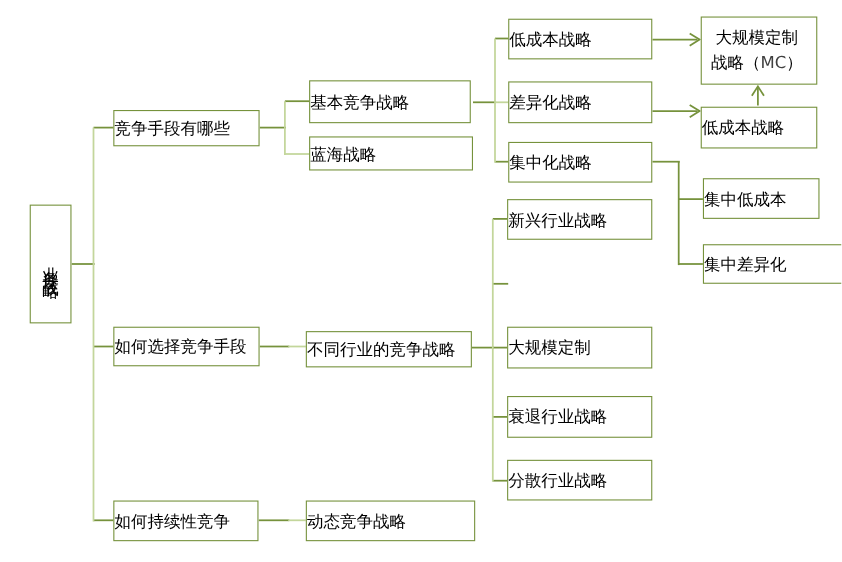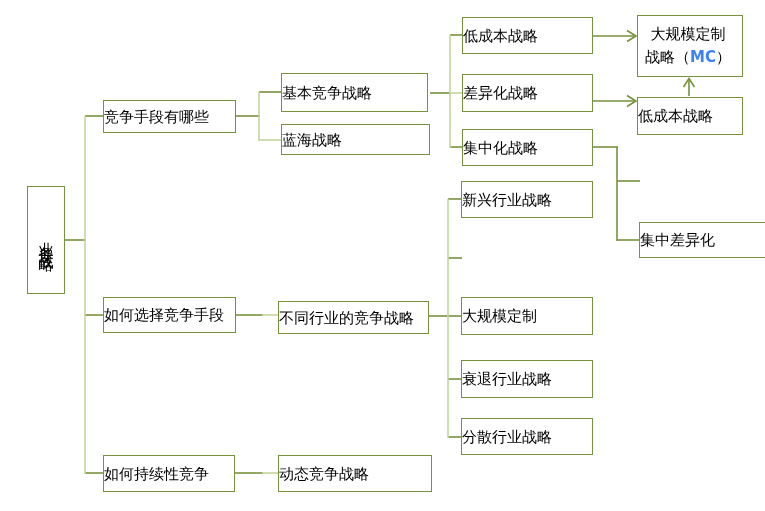--- a/index.html
+++ b/index.html
@@ -32,21 +32,21 @@
     writing-mode:vertical-rl;
     letter-spacing:4px;
     text-align:center;
   }
   .node.twolines{
     flex-direction:column;
     align-items:center;
     justify-content:center;
     line-height:1.55;
   }
-  .mc-accent{color:#3b82f6;font-weight:bold;}
+  .mc-accent{color:#404040;}
 </style>
 </head>
 <body>
 
 <div id="canvas">
 
   <svg id="wires" width="765" height="511" viewBox="0 0 765 511">
     <g stroke="#76923C" stroke-width="1.6" fill="none">
 
       <line x1="65" y1="240" x2="86" y2="240"></line>
@@ -149,17 +149,20 @@
     <span>分散行业战略</span>
   </div>
 
   <div class="node twolines" style="left:637px;top:15px;width:106px;height:62px">
     <span>大规模定制</span>
     <span><span>战略（</span><span class="mc-accent">MC</span><span>）</span></span>
   </div>
   <div class="node" style="left:637px;top:97px;width:106px;height:38px">
     <span>低成本战略</span>
   </div>
+  <div class="node" style="left:639px;top:162px;width:106px;height:37px">
+    <span>集中低成本</span>
+  </div>
   <div class="node" style="left:639px;top:222px;width:129px;height:36px">
     <span>集中差异化</span>
   </div>
 
 </div>
 
 </body></html>

